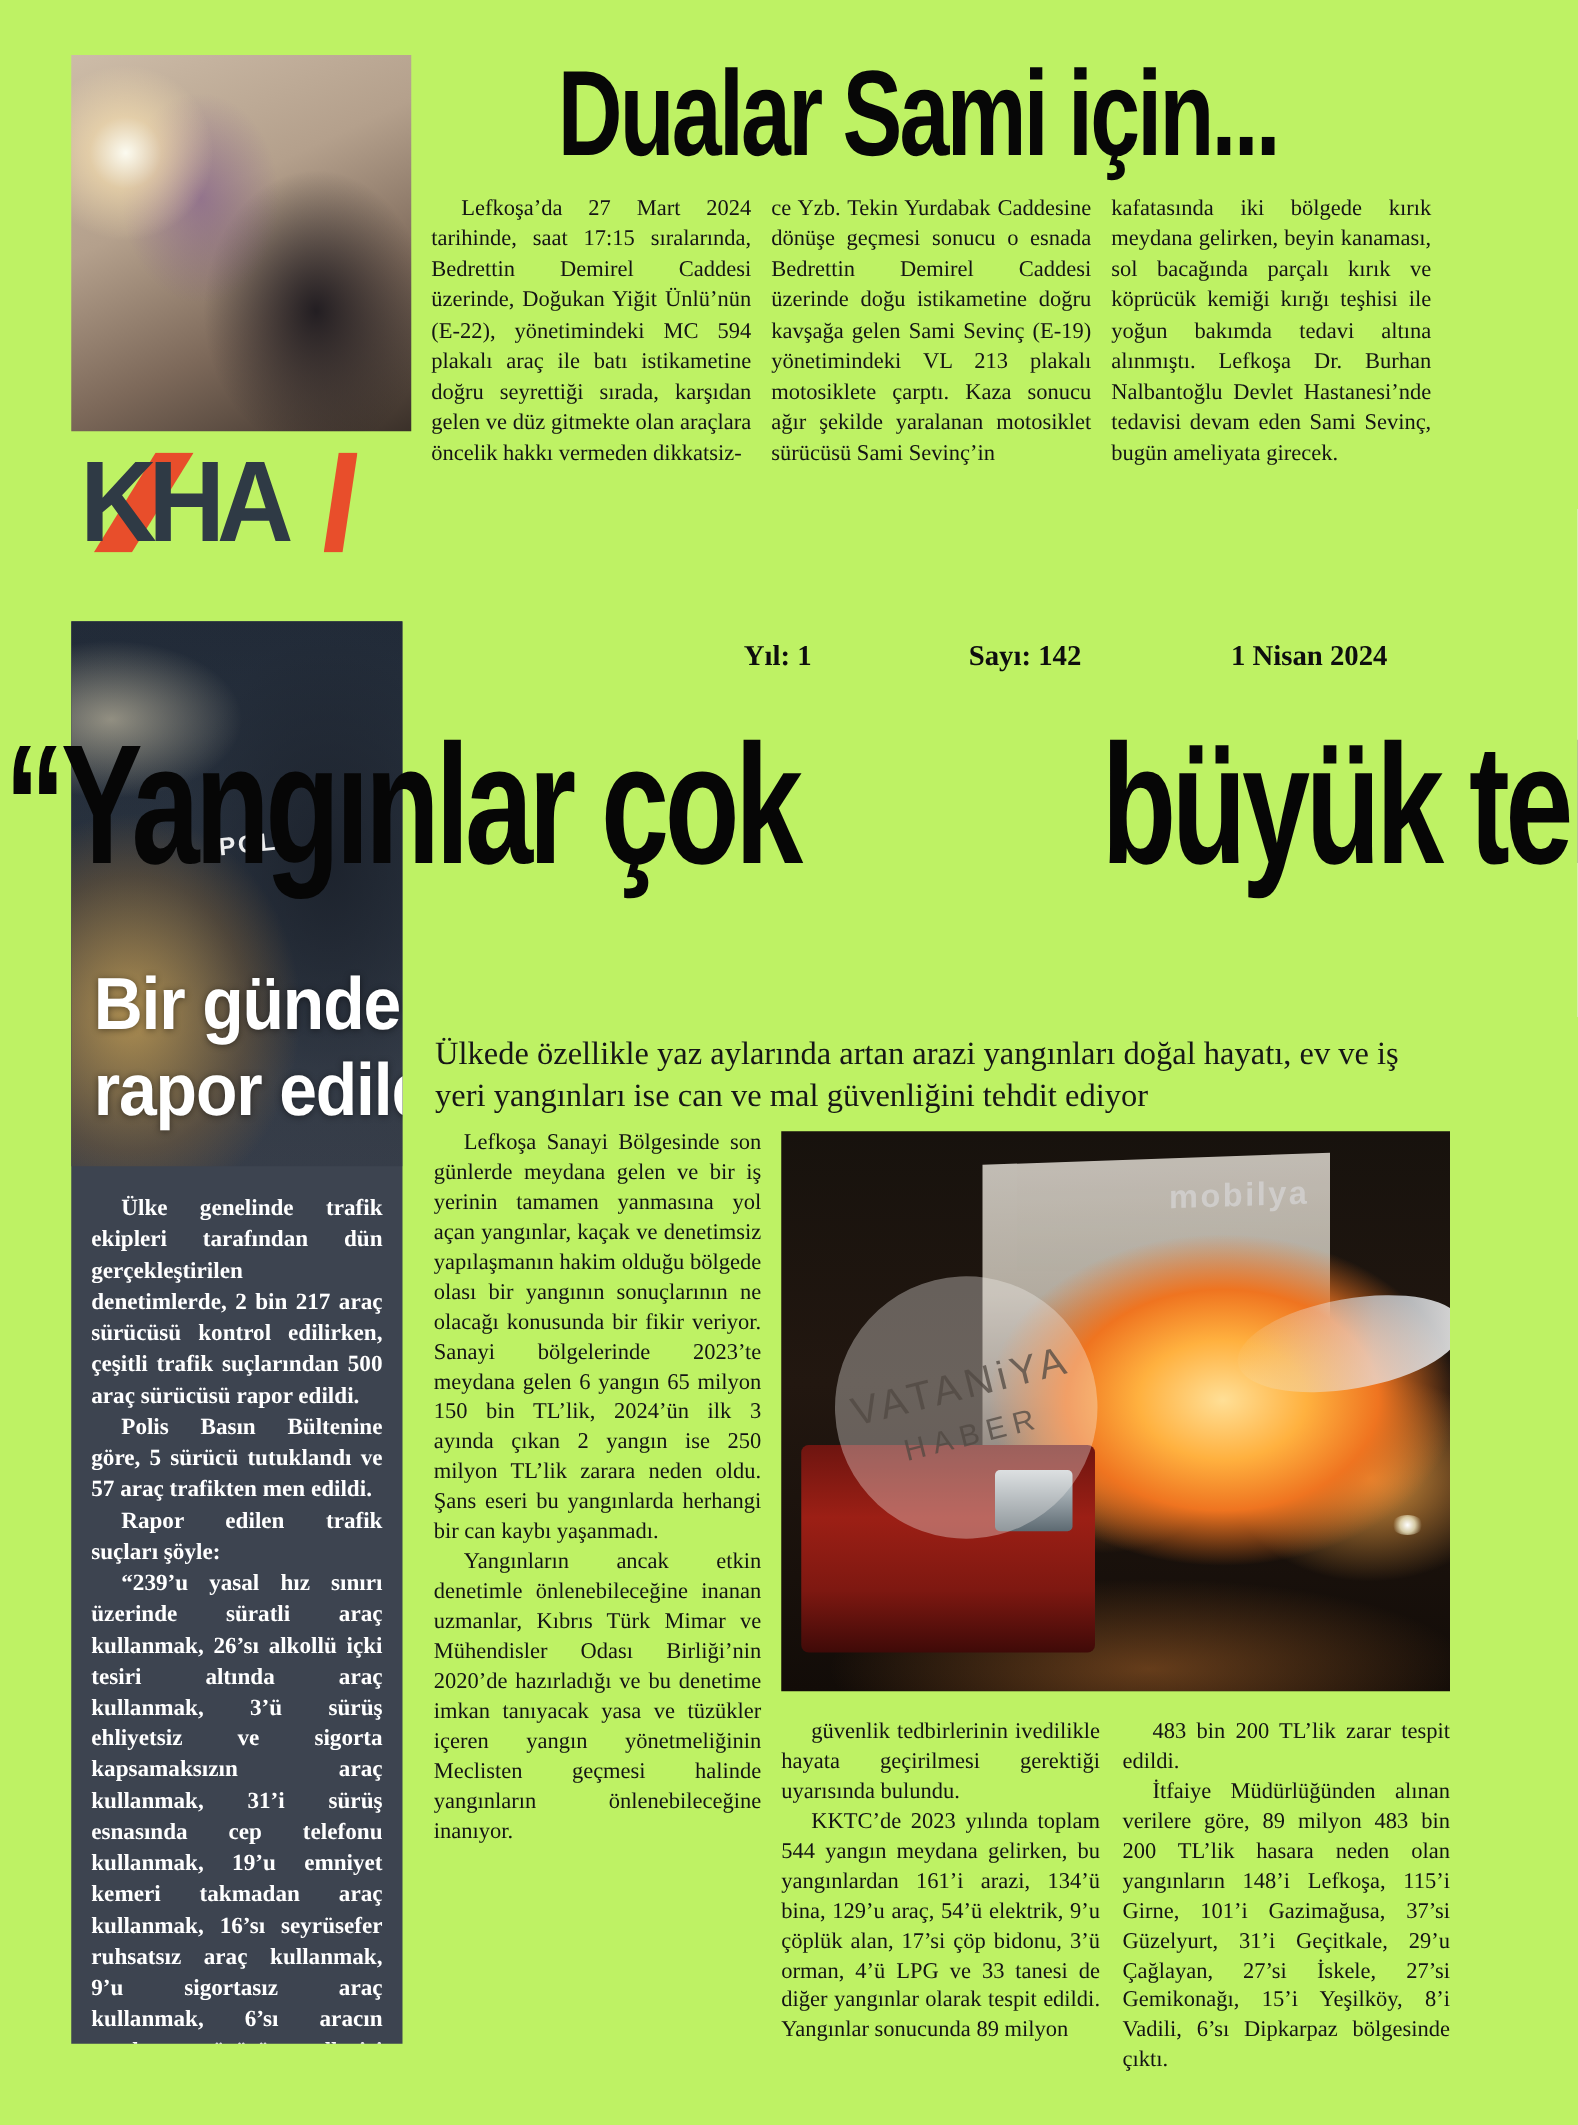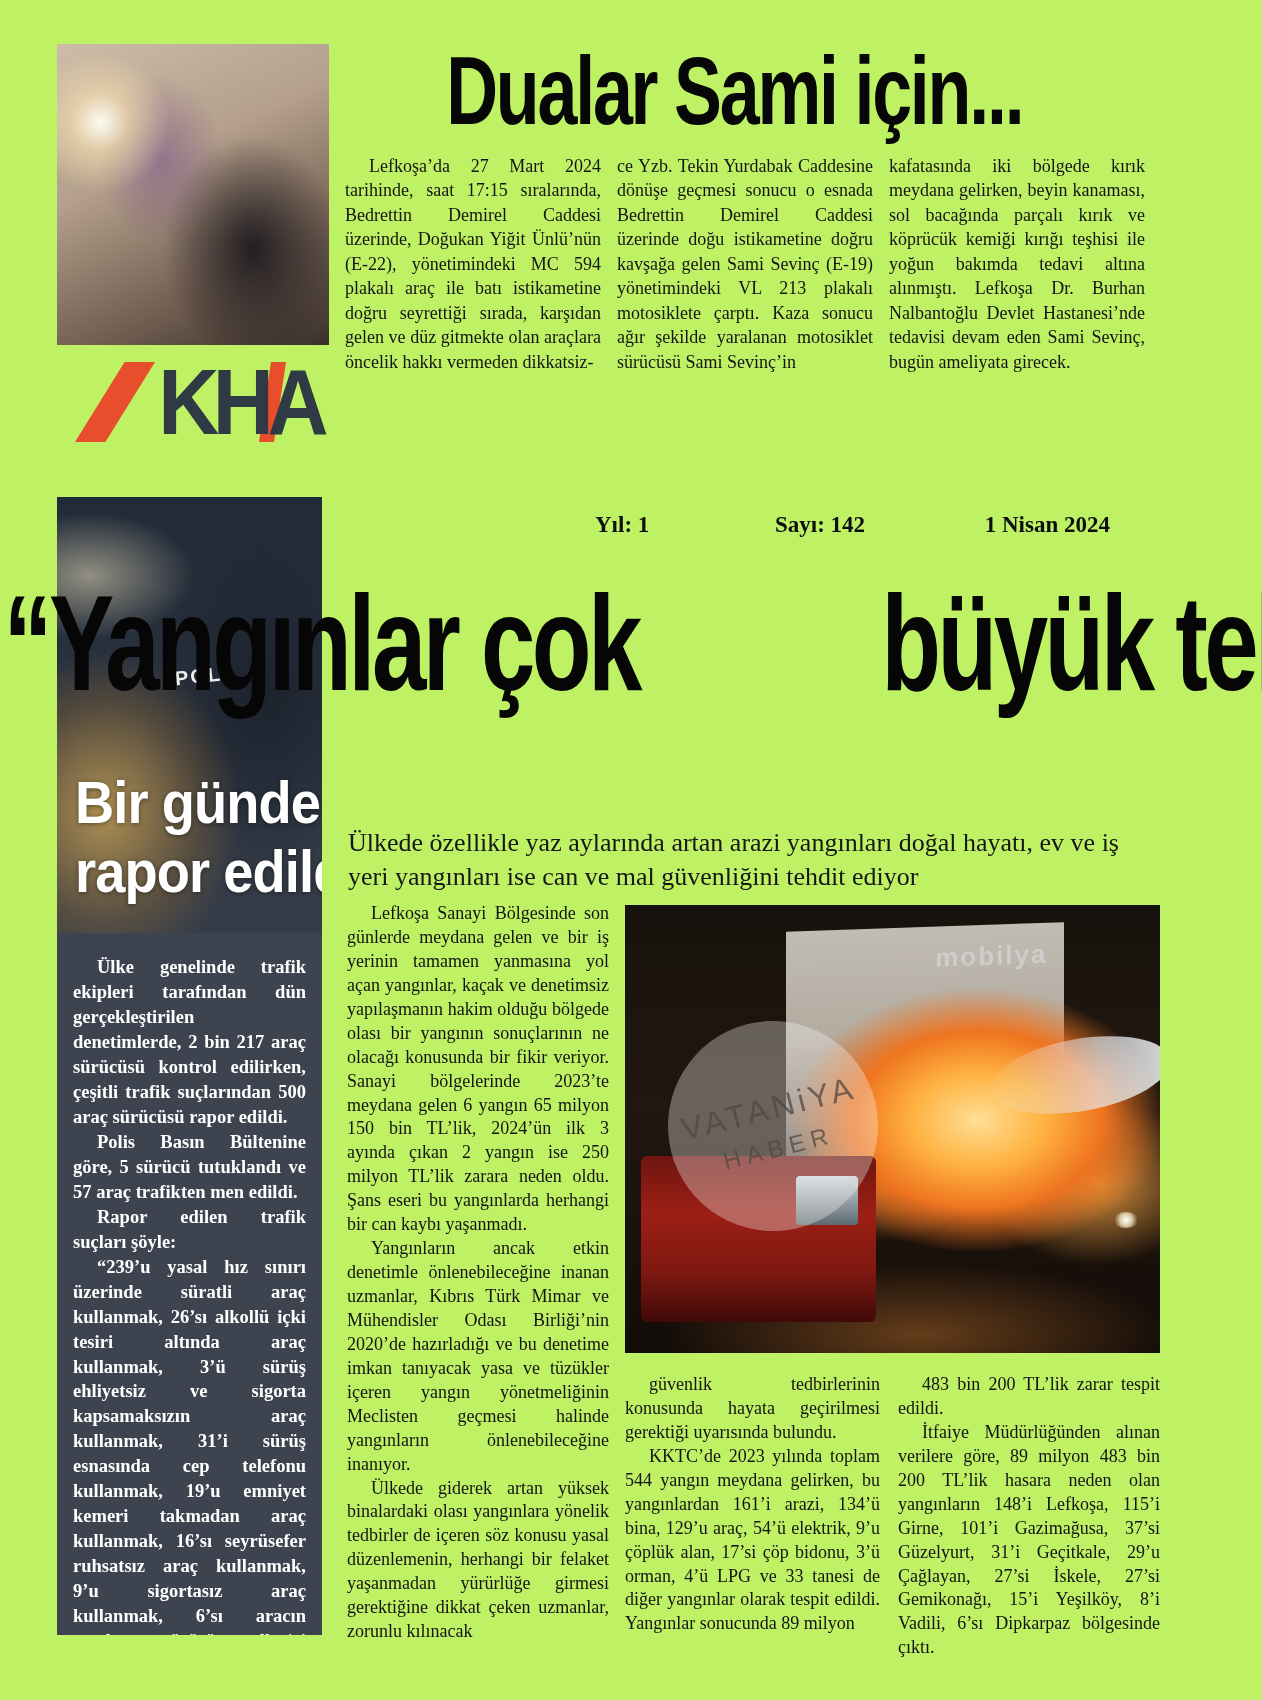--- a/index.html
+++ b/index.html
@@ -34,21 +34,21 @@
     display:flex; gap:16px;
   }
   .top-col {
     flex:1; font-size:18px; line-height:1.36; text-align:justify; color:#141414;
   }
   .top-col.first { text-indent:24px; }
 
   
   .logo-box {
     position:absolute; left:57px; top:354px; width:272px; height:96px;
-    display:flex; align-items:center; justify-content:flex-end; overflow:hidden;
+    display:flex; align-items:center; justify-content:flex-start; overflow:hidden;
   }
   .logo-shard1 {
     position:absolute; left:18px; top:8px; width:80px; height:80px;
     background:#E84E2B; clip-path:polygon(62% 0, 100% 0, 38% 100%, 0 100%);
   }
   .logo-shard2 {
     position:absolute; right:34px; top:8px; width:60px; height:80px;
     background:#E84E2B; clip-path:polygon(40% 100%, 60% 0, 85% 0, 65% 100%);
   }
   .logo-text {
@@ -227,41 +227,40 @@
   <div class="lead-headline">
     <span class="cond">“Yangınlar çok</span>
     <span class="cond">büyük tehdit!”</span>
   </div>
 
   <div class="lead-subtitle">Ülkede özellikle yaz aylarında artan arazi yangınları doğal hayatı, ev ve iş yeri yangınları ise can ve mal güvenliğini tehdit ediyor</div>
 
   <div class="lead-col col1">
     <p>Lefkoşa Sanayi Bölgesinde son günlerde meydana gelen ve bir iş yerinin tamamen yanmasına yol açan yangınlar, kaçak ve denetimsiz yapılaşmanın hakim olduğu bölgede olası bir yangının sonuçlarının ne olacağı konusunda bir fikir veriyor. Sanayi bölgelerinde 2023’te meydana gelen 6 yangın 65 milyon 150 bin TL’lik, 2024’ün ilk 3 ayında çıkan 2 yangın ise 250 milyon TL’lik zarara neden oldu. Şans eseri bu yangınlarda herhangi bir can kaybı yaşanmadı.</p>
     <p>Yangınların ancak etkin denetimle önlenebileceğine inanan uzmanlar, Kıbrıs Türk Mimar ve Mühendisler Odası Birliği’nin 2020’de hazırladığı ve bu denetime imkan tanıyacak yasa ve tüzükler içeren yangın yönetmeliğinin Meclisten geçmesi halinde yangınların önlenebileceğine inanıyor.</p>
-    <p>Ülkede giderek artan yüksek binalardaki olası yangınlara yönelik tedbirler de içeren söz konusu yasal düzenlemenin, herhangi bir felaket yaşanmadan yürürlüğe girmesi gerektiğine dikkat çeken uzmanlar, zorunlu kılınacak</p>
   </div>
 
   <div class="fire-photo">
     <div class="building">
       <span class="building-sign">mobilya</span>
     </div>
     <div class="flames"></div>
     <div class="truck">
       <div class="truck-window"></div>
     </div>
     <div class="headlight"></div>
     <div class="spray"></div>
     <div class="watermark">
       <span class="wm1">VATANiYA</span>
       <span class="wm2">HABER</span>
     </div>
   </div>
 
   <div class="lead-col col2">
-    <p>güvenlik tedbirlerinin konusunda hayata geçirilmesi gerektiği uyarısında bulundu.</p>
+    <p>güvenlik tedbirlerinin ivedilikle hayata geçirilmesi gerektiği uyarısında bulundu.</p>
     <p>KKTC’de 2023 yılında toplam 544 yangın meydana gelirken, bu yangınlardan 161’i arazi, 134’ü bina, 129’u araç, 54’ü elektrik, 9’u çöplük alan, 17’si çöp bidonu, 3’ü orman, 4’ü LPG ve 33 tanesi de diğer yangınlar olarak tespit edildi. Yangınlar sonucunda 89 milyon</p>
   </div>
 
   <div class="lead-col col3">
     <p>483 bin 200 TL’lik zarar tespit edildi.</p>
     <p>İtfaiye Müdürlüğünden alınan verilere göre, 89 milyon 483 bin 200 TL’lik hasara neden olan yangınların 148’i Lefkoşa, 115’i Girne, 101’i Gazimağusa, 37’si Güzelyurt, 31’i Geçitkale, 29’u Çağlayan, 27’si İskele, 27’si Gemikonağı, 15’i Yeşilköy, 8’i Vadili, 6’sı Dipkarpaz bölgesinde çıktı.</p>
   </div>
 
 </div>
 

